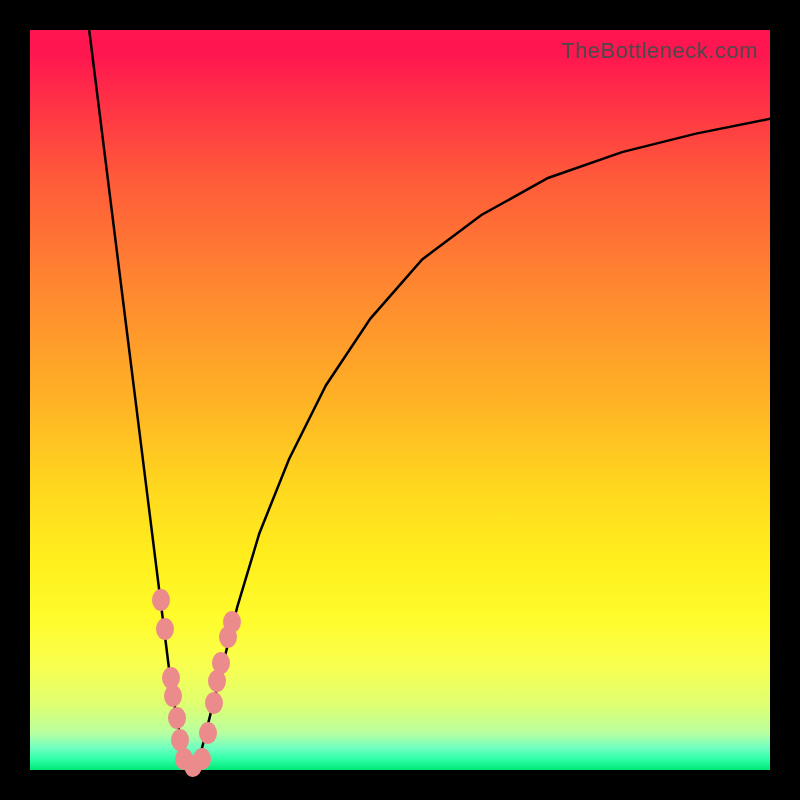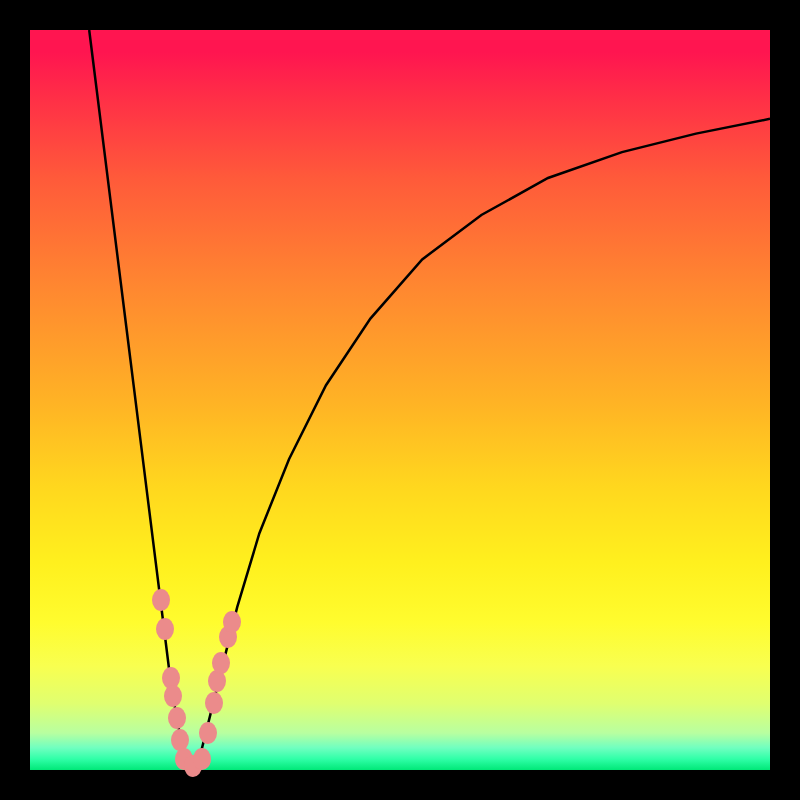--- a/index.html
+++ b/index.html
@@ -62,20 +62,21 @@
       background: #eb8b8b;
       border-radius: 50%;
       transform: translate(-50%, -50%);
     }
   </style>
 </head>
 <body>
 
 <div class="outer-frame">
   <div class="chart-area">
+    <div class="watermark">TheBottleneck.com</div>
     <svg class="curves" viewBox="0 0 740 740" preserveAspectRatio="none">
       <path d="M59.20 0.00 L66.60 59.20 L74.00 118.40 L81.40 177.60 L88.80 236.80 L96.20 296.00 L103.60 355.20 L111.00 414.40 L118.40 473.60 L125.80 532.80 L133.20 592.00 L140.60 651.20 L148.00 695.60 L155.40 725.20 L162.80 740.00 " stroke="#000000" stroke-width="2.5" fill="none" id="leftcurve"></path>
       <path d="M162.80 740.00 L170.20 725.20 L177.60 695.60 L192.40 636.40 L207.20 577.20 L229.40 503.20 L259.00 429.20 L296.00 355.20 L340.40 288.60 L392.20 229.40 L451.40 185.00 L518.00 148.00 L592.00 122.10 L666.00 103.60 L740.00 88.80 " stroke="#000000" stroke-width="2.5" fill="none" id="rightcurve"></path>
     </svg>
     <div id="dots-container">
         <div class="dot" style="left: 130.98px; top: 569.8px;"></div>
         <div class="dot" style="left: 134.68px; top: 599.4px;"></div>
         <div class="dot" style="left: 140.6px; top: 647.5px;"></div>
         <div class="dot" style="left: 142.82px; top: 666px;"></div>
         <div class="dot" style="left: 146.52px; top: 688.2px;"></div>

